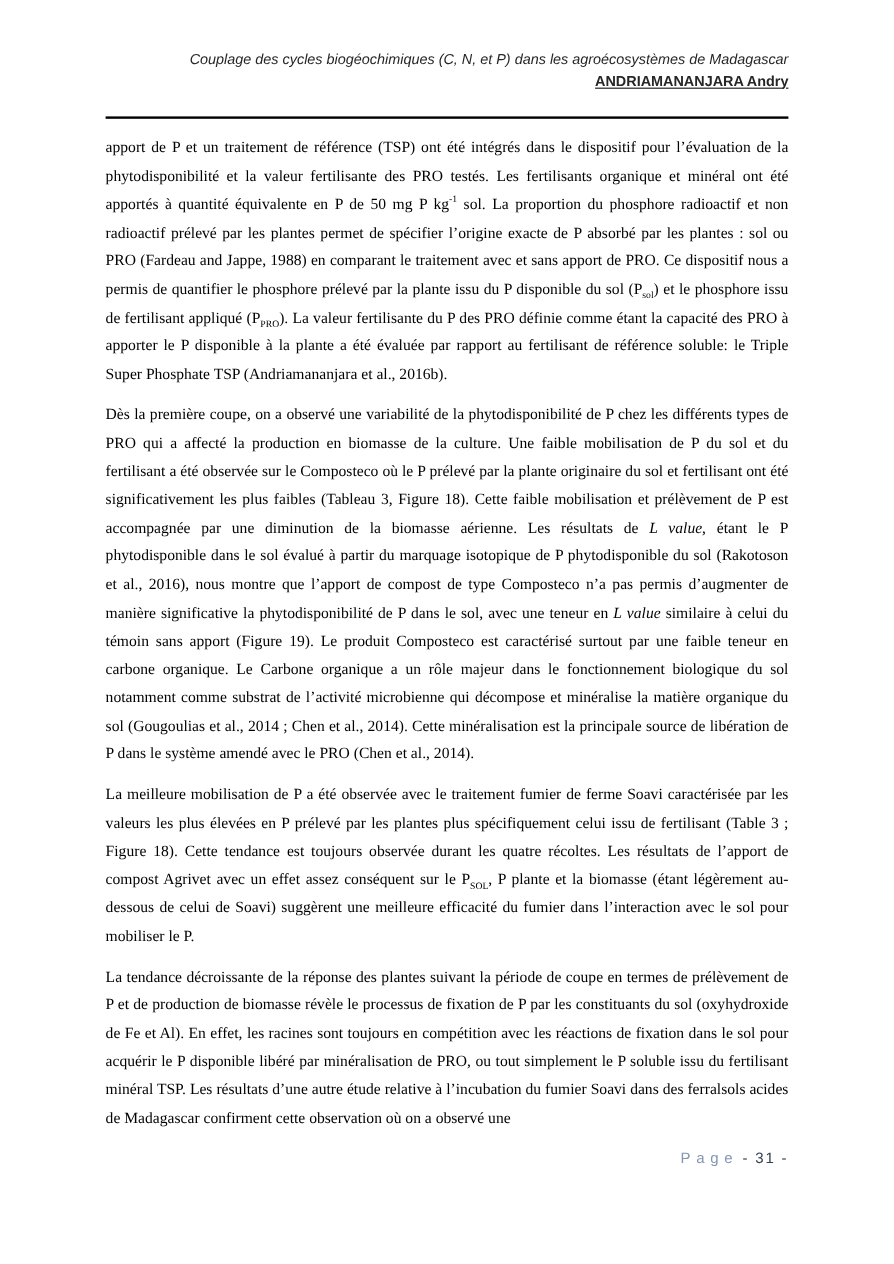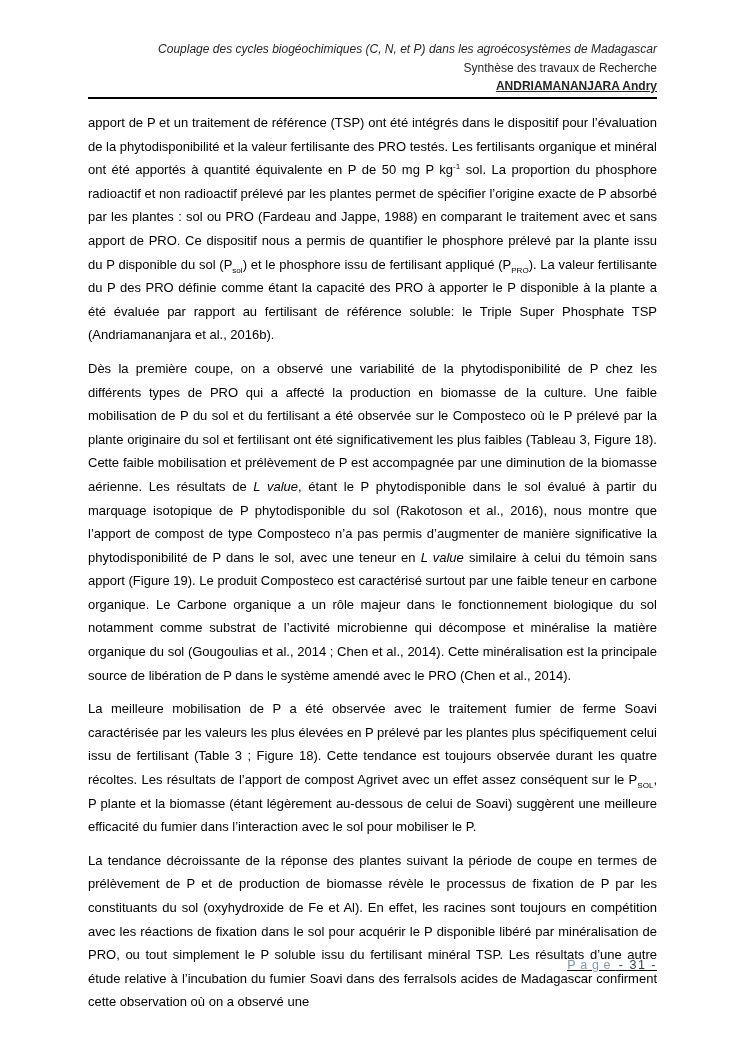--- a/index.html
+++ b/index.html
@@ -38,21 +38,21 @@
     border: 0;
     border-top: 2px solid #000000;
     margin: 0;
   }
   
   .content {
     position: absolute;
     top: 111px;
     left: 88px;
     width: 569px;
-    font-family: Liberation Sans, sans-serif;
+    font-family: Liberation Serif, serif;
     font-size: 13px;
     line-height: 23.6px;
     color: #000000;
     text-align: justify;
   }
   .content p {
     margin: 0 0 10px 0;
   }
   .content sub, .content sup {
     font-size: 0.62em;
@@ -60,39 +60,37 @@
   }
   
   .footer {
     position: absolute;
     top: 958px;
     left: 88px;
     right: 88px;
     text-align: right;
     font-family: "Liberation Sans", sans-serif;
     font-size: 12.5px;
-    text-decoration: underline;
   }
   .footer .page-word {
     color: #8496b0;
     letter-spacing: 0.38em;
   }
   .footer .page-number {
     color: #323e4f;
     letter-spacing: 0.12em;
   }
 </style>
 </head>
 <body>
 
 <div class="page">
 
   <div class="header">
     <div class="line1">Couplage des cycles biogéochimiques (C, N, et P) dans les agroécosystèmes de Madagascar</div>
-    <div class="line2">Synthèse des travaux de Recherche</div>
     <div class="line3">ANDRIAMANANJARA Andry</div>
   </div>
 
   <hr class="header-divider">
 
   <div class="content">
     <p>apport de P et un traitement de référence (TSP) ont été intégrés dans le dispositif pour l’évaluation de la phytodisponibilité et la valeur fertilisante des PRO testés. Les fertilisants organique et minéral ont été apportés à quantité équivalente en P de 50 mg P kg<sup>-1</sup> sol. La proportion du phosphore radioactif et non radioactif prélevé par les plantes permet de spécifier l’origine exacte de P absorbé par les plantes : sol ou PRO (Fardeau and Jappe, 1988) en comparant le traitement avec et sans apport de PRO. Ce dispositif nous a permis de quantifier le phosphore prélevé par la plante issu du P disponible du sol (P<sub>sol</sub>) et le phosphore issu de fertilisant appliqué (P<sub>PRO</sub>). La valeur fertilisante du P des PRO définie comme étant la capacité des PRO à apporter le P disponible à la plante a été évaluée par rapport au fertilisant de référence soluble: le Triple Super Phosphate TSP (Andriamananjara et al., 2016b).</p>
     <p>Dès la première coupe, on a observé une variabilité de la phytodisponibilité de P chez les différents types de PRO qui a affecté la production en biomasse de la culture. Une faible mobilisation de P du sol et du fertilisant a été observée sur le Composteco où le P prélevé par la plante originaire du sol et fertilisant ont été significativement les plus faibles (Tableau 3, Figure 18). Cette faible mobilisation et prélèvement de P est accompagnée par une diminution de la biomasse aérienne. Les résultats de <i>L value</i>, étant le P phytodisponible dans le sol évalué à partir du marquage isotopique de P phytodisponible du sol (Rakotoson et al., 2016), nous montre que l’apport de compost de type Composteco n’a pas permis d’augmenter de manière significative la phytodisponibilité de P dans le sol, avec une teneur en <i>L value</i> similaire à celui du témoin sans apport (Figure 19). Le produit Composteco est caractérisé surtout par une faible teneur en carbone organique. Le Carbone organique a un rôle majeur dans le fonctionnement biologique du sol notamment comme substrat de l’activité microbienne qui décompose et minéralise la matière organique du sol (Gougoulias et al., 2014 ; Chen et al., 2014). Cette minéralisation est la principale source de libération de P dans le système amendé avec le PRO (Chen et al., 2014).</p>
     <p>La meilleure mobilisation de P a été observée avec le traitement fumier de ferme Soavi caractérisée par les valeurs les plus élevées en P prélevé par les plantes plus spécifiquement celui issu de fertilisant (Table 3 ; Figure 18). Cette tendance est toujours observée durant les quatre récoltes. Les résultats de l’apport de compost Agrivet avec un effet assez conséquent sur le P<sub>SOL</sub>, P plante et la biomasse (étant légèrement au-dessous de celui de Soavi) suggèrent une meilleure efficacité du fumier dans l’interaction avec le sol pour mobiliser le P.</p>
     <p>La tendance décroissante de la réponse des plantes suivant la période de coupe en termes de prélèvement de P et de production de biomasse révèle le processus de fixation de P par les constituants du sol (oxyhydroxide de Fe et Al). En effet, les racines sont toujours en compétition avec les réactions de fixation dans le sol pour acquérir le P disponible libéré par minéralisation de PRO, ou tout simplement le P soluble issu du fertilisant minéral TSP. Les résultats d’une autre étude relative à l’incubation du fumier Soavi dans des ferralsols acides de Madagascar confirment cette observation où on a observé une</p>

